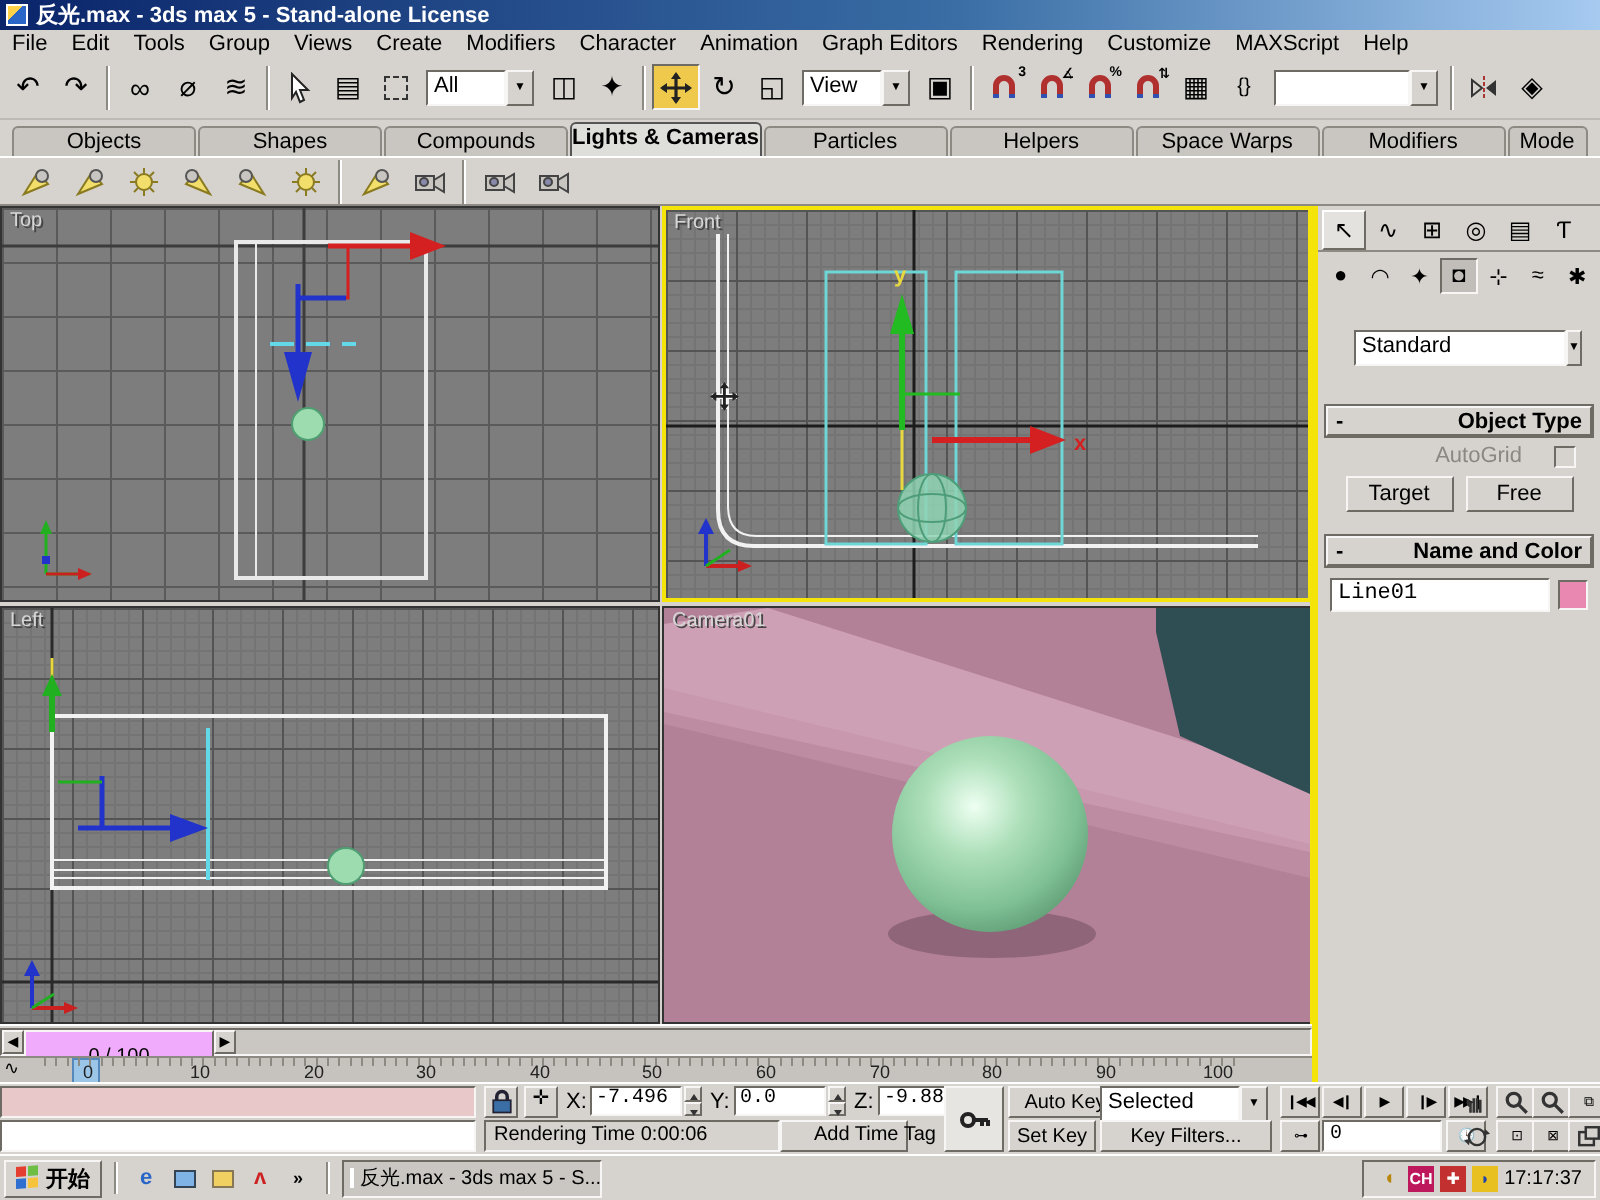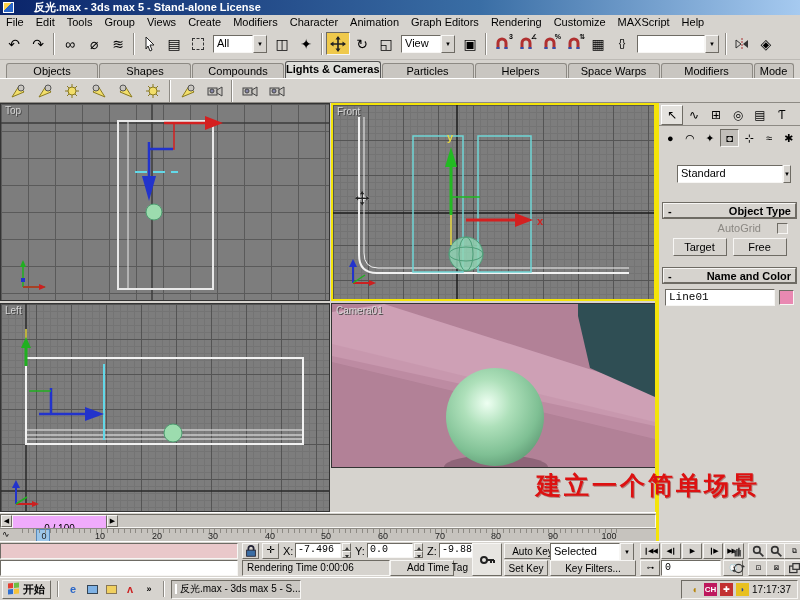--- a/index.html
+++ b/index.html
@@ -6,21 +6,21 @@
 html,body{background:#555}
 #screen{position:relative;width:800px;height:600px;background:#d6d3ce;overflow:hidden;
   font-family:"Liberation Sans","DejaVu Sans",sans-serif;font-size:11px;color:#000}
 .abs{position:absolute}
 .raised{background:#d6d3ce;border:1px solid;border-color:#f7f6f4 #6e6b64 #6e6b64 #f7f6f4}
 .sunken{border:1px solid;border-color:#6e6b64 #f7f6f4 #f7f6f4 #6e6b64}
 .field{background:#fff;border:1px solid;border-color:#6e6b64 #f7f6f4 #f7f6f4 #6e6b64;font-size:11px;
   font-family:"Liberation Mono","DejaVu Sans Mono",monospace}
 
 .titlebar{left:0;top:0;width:800px;height:15px;background:linear-gradient(90deg,#0a246a,#3a6ea5 60%,#a6caf0);
-  color:#fff;display:flex;align-items:center;gap:20px;padding:0 3px;font-weight:bold;font-size:11px}
+  color:#fff;display:flex;align-items:center;gap:4px;padding:0 3px;font-weight:bold;font-size:11px}
 .appico{width:11px;height:11px;background:linear-gradient(135deg,#ffd24a 0 40%,#2a66c8 40% 100%);border:1px solid #fff}
 
 .menubar{left:0;top:15px;width:800px;height:13px;display:flex;align-items:center;gap:0;background:#d6d3ce;font-size:11px}
 .menubar span{padding:0 6px;white-space:nowrap}
 
 .toolbar{left:0;top:28px;width:800px;height:32px;display:flex;align-items:center;padding-left:2px;background:#d6d3ce;border-bottom:1px solid #bdbab5}
 .tbtn{min-width:24px;height:23px;display:flex;align-items:center;justify-content:center;font-size:14px;position:relative}
 .tsep{width:2px;height:22px;border-left:1px solid #8d8a84;border-right:1px solid #fff;margin:0 3px}
 .pressedY{background:#efc94c;border:1px solid;border-color:#6e6b64 #f7f6f4 #f7f6f4 #6e6b64}
 .ddwrap{display:flex;height:18px;margin:0 3px}
@@ -421,21 +421,21 @@
       <g>
         <path d="M20,178 V158" stroke="#2233cc" stroke-width="2"></path>
           <polygon points="20,154 16,162 24,162" fill="#2233cc"></polygon>
         <path d="M20,178 H38" stroke="#cc2020" stroke-width="2"></path>
           <polygon points="43,178 36,175 36,181" fill="#cc2020"></polygon>
         <path d="M20,178 L32,170" stroke="#20b020" stroke-width="1.5"></path>
       </g>
     </svg>
   </div>
 
-  <div class="abs vp" style="left:331px;top:303px;width:325px;height:165px;background:#b28197">
+  <div class="abs vp" style="left:331px;top:303px;width:325px;height:209px;background:#b28197">
     <span class="vplabel">Camera01</span>
     <svg width="323" height="207">
       <defs>
         <radialGradient id="sphG" cx="42%" cy="36%" r="70%">
           <stop offset="0%" stop-color="#eefff2"></stop>
             <stop offset="35%" stop-color="#aee0ba"></stop>
           <stop offset="75%" stop-color="#7fc094"></stop>
             <stop offset="100%" stop-color="#5e9a74"></stop>
         </radialGradient>
       </defs>
@@ -633,15 +633,14 @@
     </div>
     <div class="tray">
       <span class="trayico" style="color:#b8860b;font-size:10px">◖</span>
       <span class="trayico" style="background:#be185d">CH</span>
       <span class="trayico" style="background:#c23030">✚</span>
       <span class="trayico" style="background:#e8c020;color:#2244aa">◗</span>
       <span>17:17:37</span>
     </div>
   </div>
 
-  <div class="abs annotation">建立一个简单场景</div>
 
 </div>
 
 </body></html>

